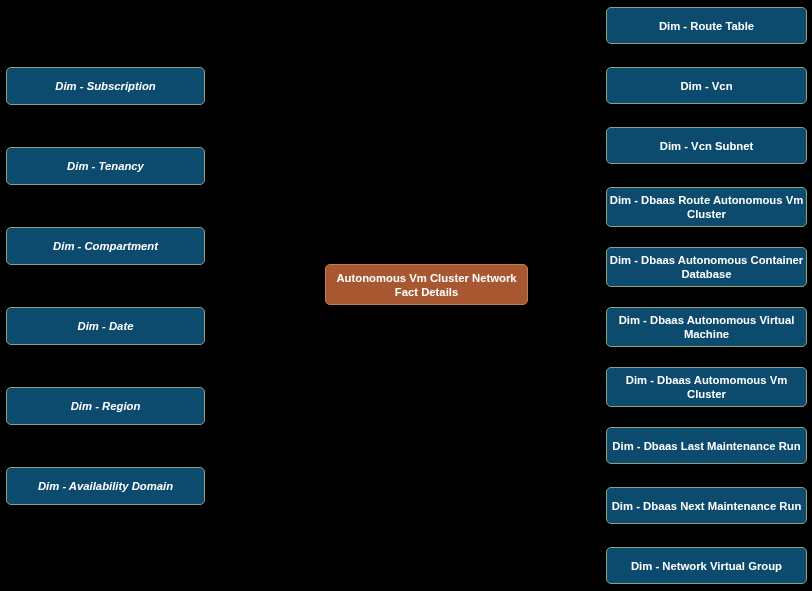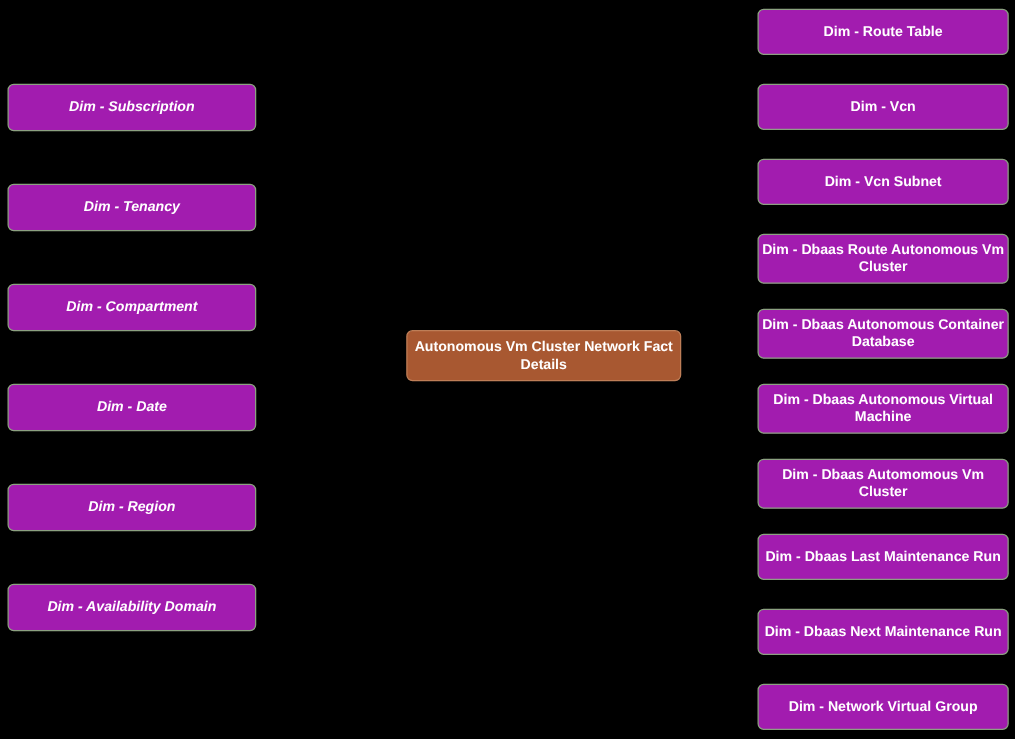--- a/index.html
+++ b/index.html
@@ -48,28 +48,28 @@
     line-height: 14px;
     color: #ffffff;
     padding: 5px 1px;
     cursor: default;
   }
   .col.left .node {
     min-height: 38px;
     font-style: italic;
   }
   .node.dim {
-    background: #a21caf;
+    background: #0c4a6e;
     border: 1px solid #8CA181;
   }
   .node.fact {
     position: absolute;
     left: 325px;
     top: 264px;
-    width: 220px;
+    width: 203px;
     min-height: 41px;
     background: #A85831;
     border: 1px solid #BE7E57;
     padding: 5px 4px;
   }
 </style>
 </head>
 <body>
 
 <div class="canvas">

